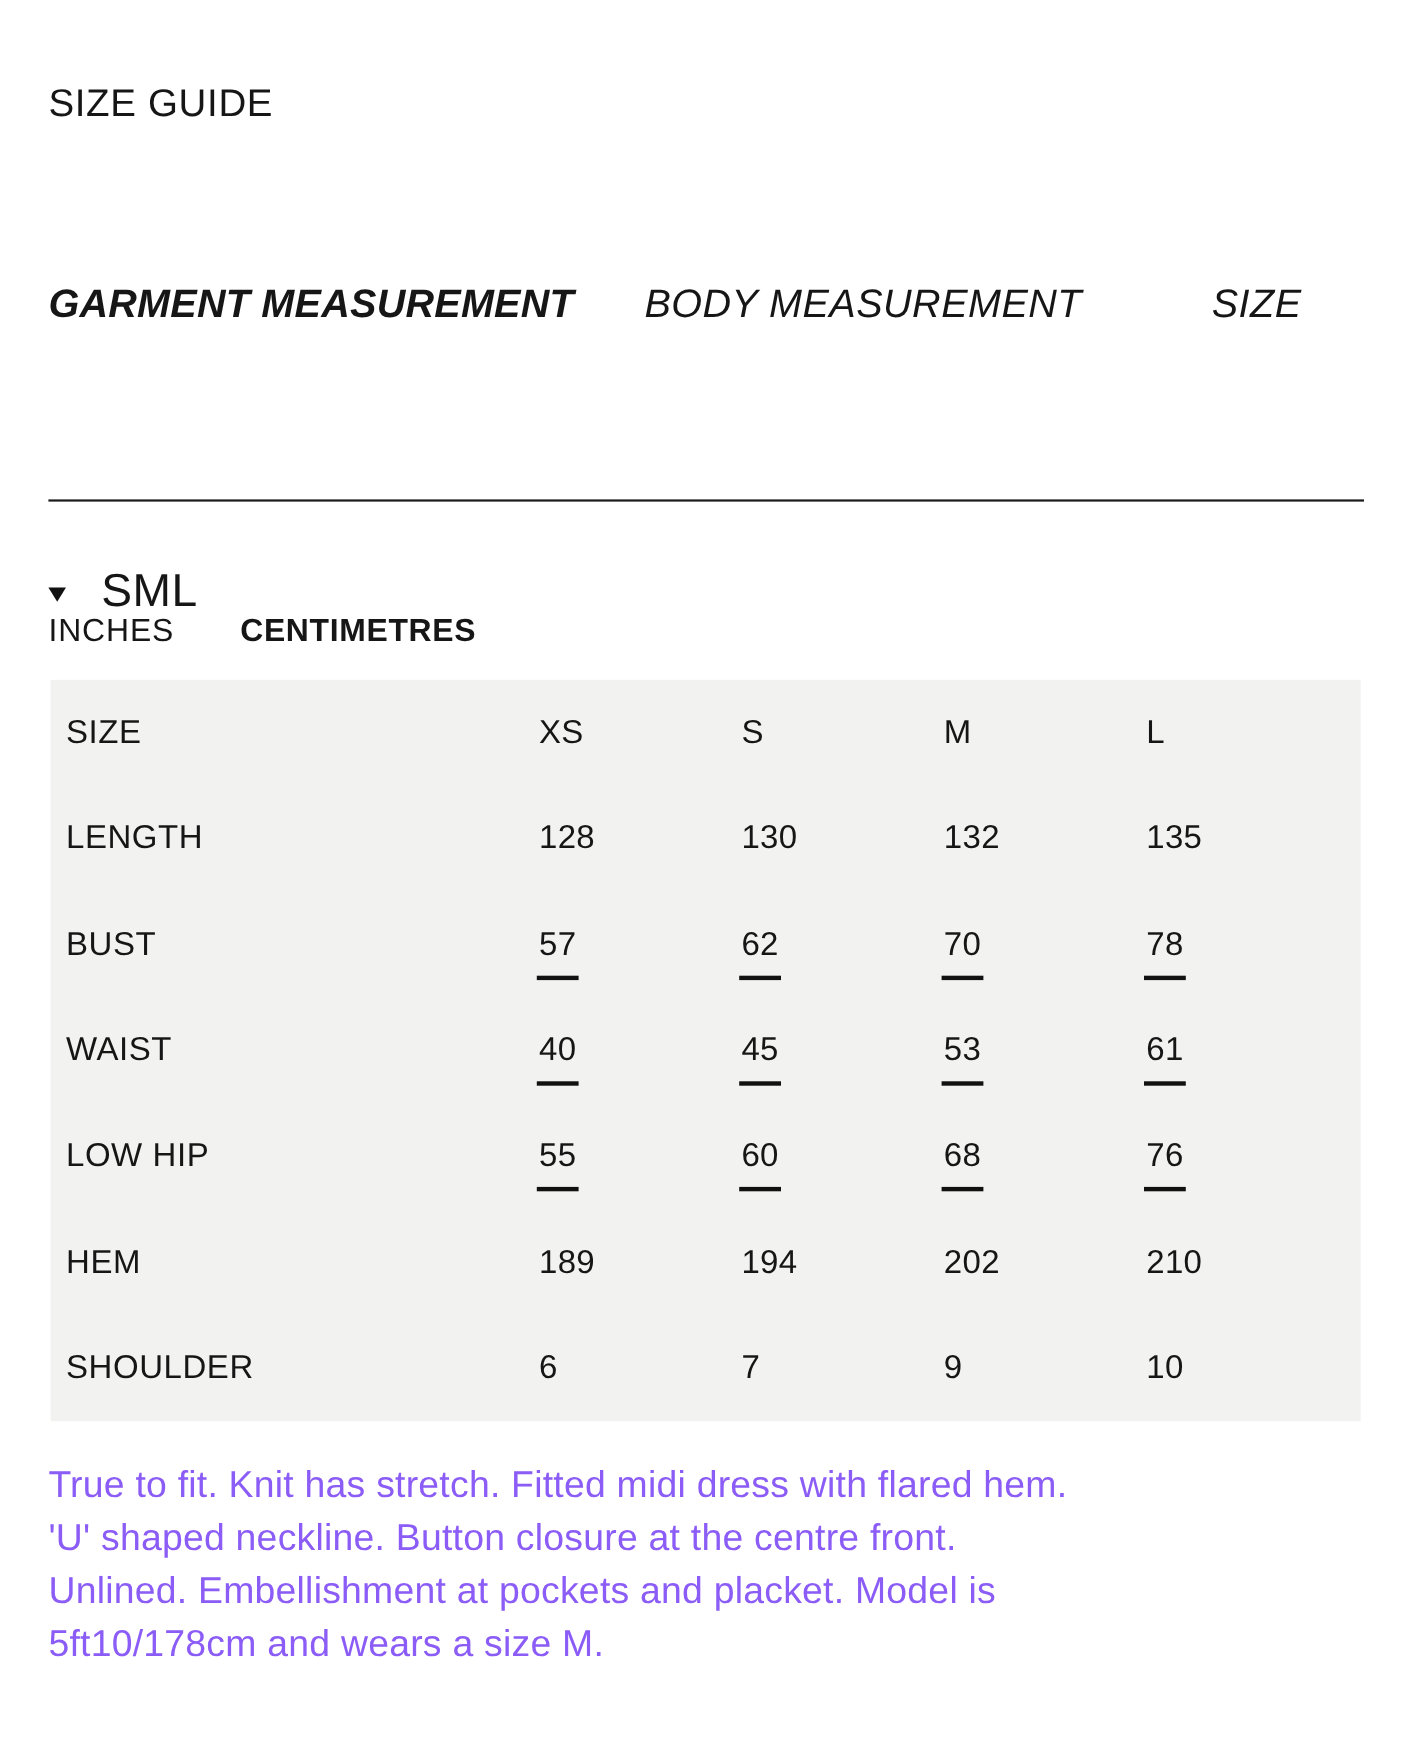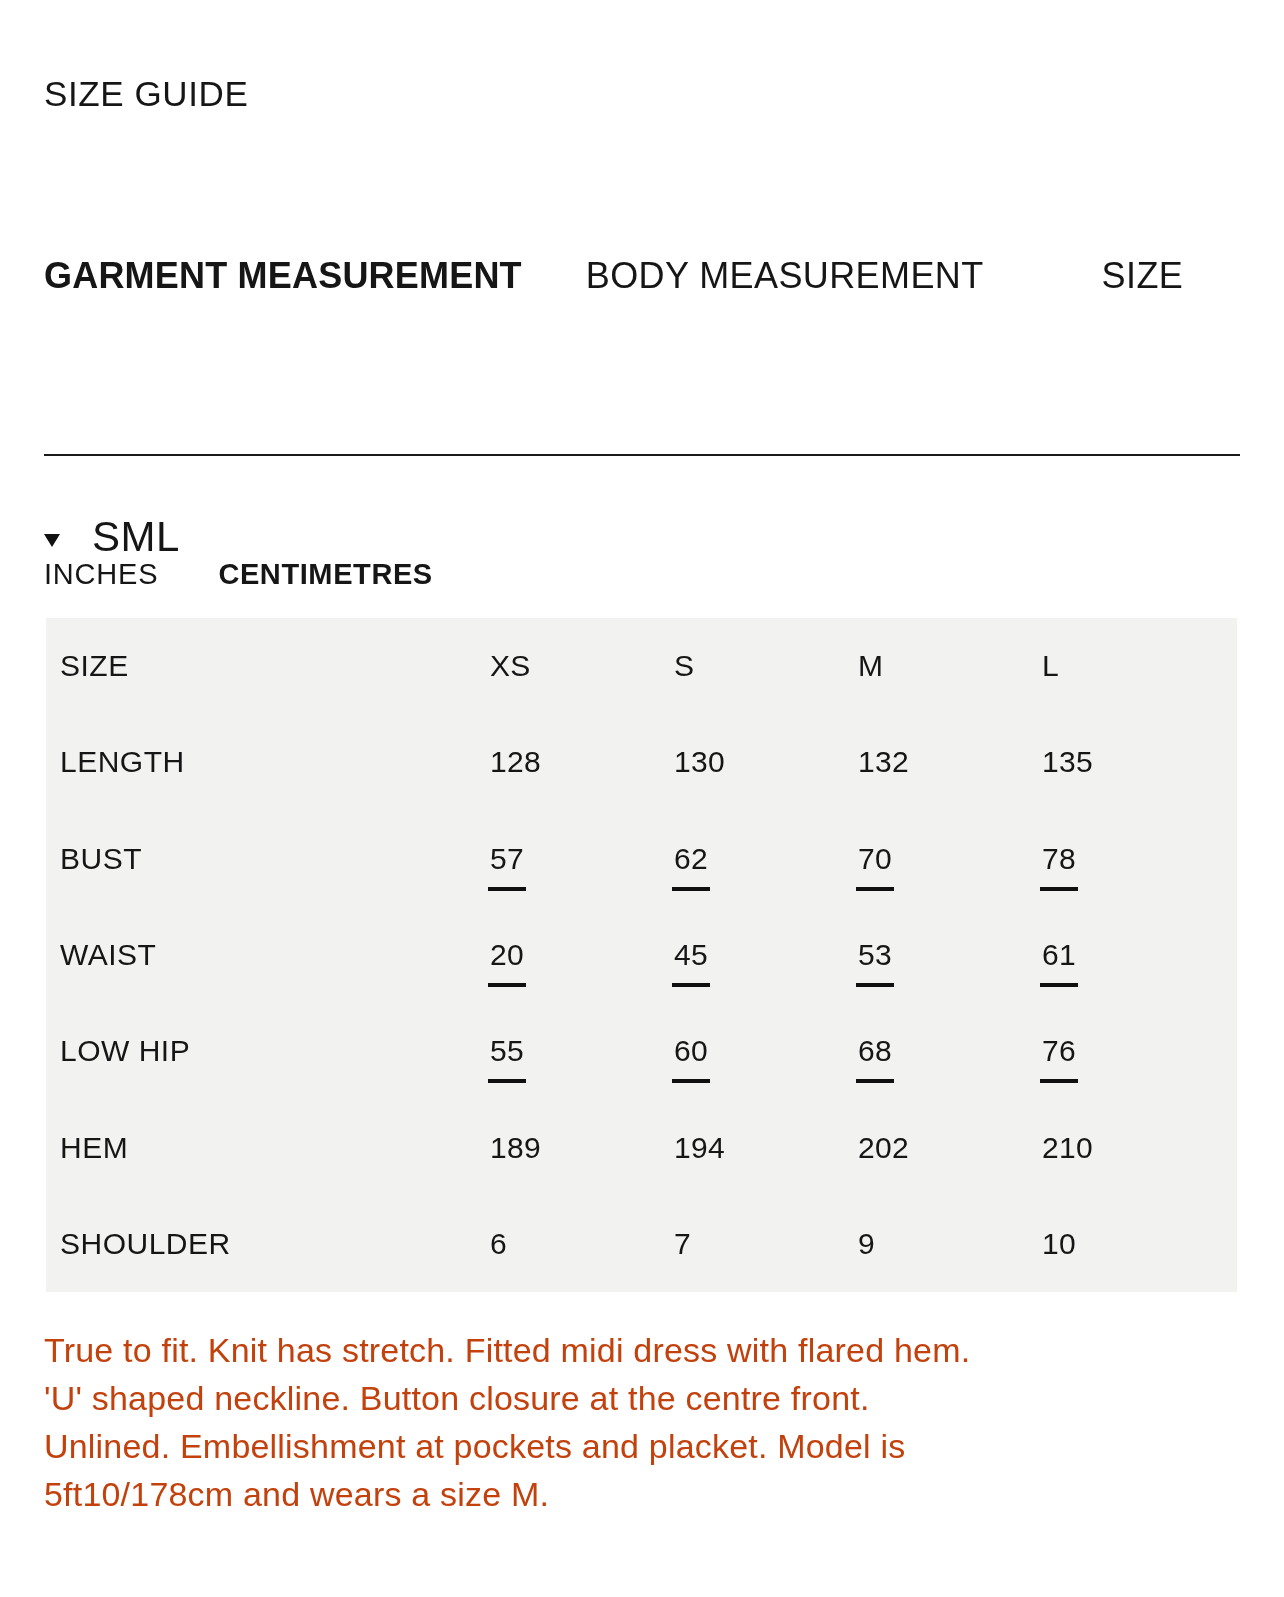--- a/index.html
+++ b/index.html
@@ -38,20 +38,21 @@
     align-items:baseline;
     white-space:nowrap;
     overflow:hidden;
   }
   .tab{
     font-size:36px;
     font-weight:400;
     letter-spacing:0.4px;
     line-height:1;
     cursor:pointer;
+    font-style:italic;
   }
   .tab.active{font-weight:700;letter-spacing:0.2px;}
   .tab + .tab{margin-left:64px;}
   .tab:nth-child(3){margin-left:118px;}
   
   .divider{
     position:absolute;
     left:44px; top:454px;
     width:1196px; height:2px;
     background:#1a1a1a;
@@ -136,21 +137,21 @@
   }
   
   .description{
     position:absolute;
     left:44px; top:1326px;
     width:1160px;
     font-size:34px;
     line-height:48px;
     letter-spacing:0.2px;
     white-space:pre-line;
-    color:#c2410c;
+    color:#8b5cf6;
   }
 </style>
 </head>
 <body>
 
 <div id="canvas">
 
   <h1 class="page-title">SIZE GUIDE</h1>
 
   <div class="tabbar">
@@ -189,21 +190,21 @@
       </div>
       <div class="trow">
         <div class="tlabel">BUST</div>
         <div class="tcell"><span class="u-val">57</span></div>
         <div class="tcell"><span class="u-val">62</span></div>
         <div class="tcell"><span class="u-val">70</span></div>
         <div class="tcell"><span class="u-val">78</span></div>
       </div>
       <div class="trow">
         <div class="tlabel">WAIST</div>
-        <div class="tcell"><span class="u-val">20</span></div>
+        <div class="tcell"><span class="u-val">40</span></div>
         <div class="tcell"><span class="u-val">45</span></div>
         <div class="tcell"><span class="u-val">53</span></div>
         <div class="tcell"><span class="u-val">61</span></div>
       </div>
       <div class="trow">
         <div class="tlabel">LOW HIP</div>
         <div class="tcell"><span class="u-val">55</span></div>
         <div class="tcell"><span class="u-val">60</span></div>
         <div class="tcell"><span class="u-val">68</span></div>
         <div class="tcell"><span class="u-val">76</span></div>

